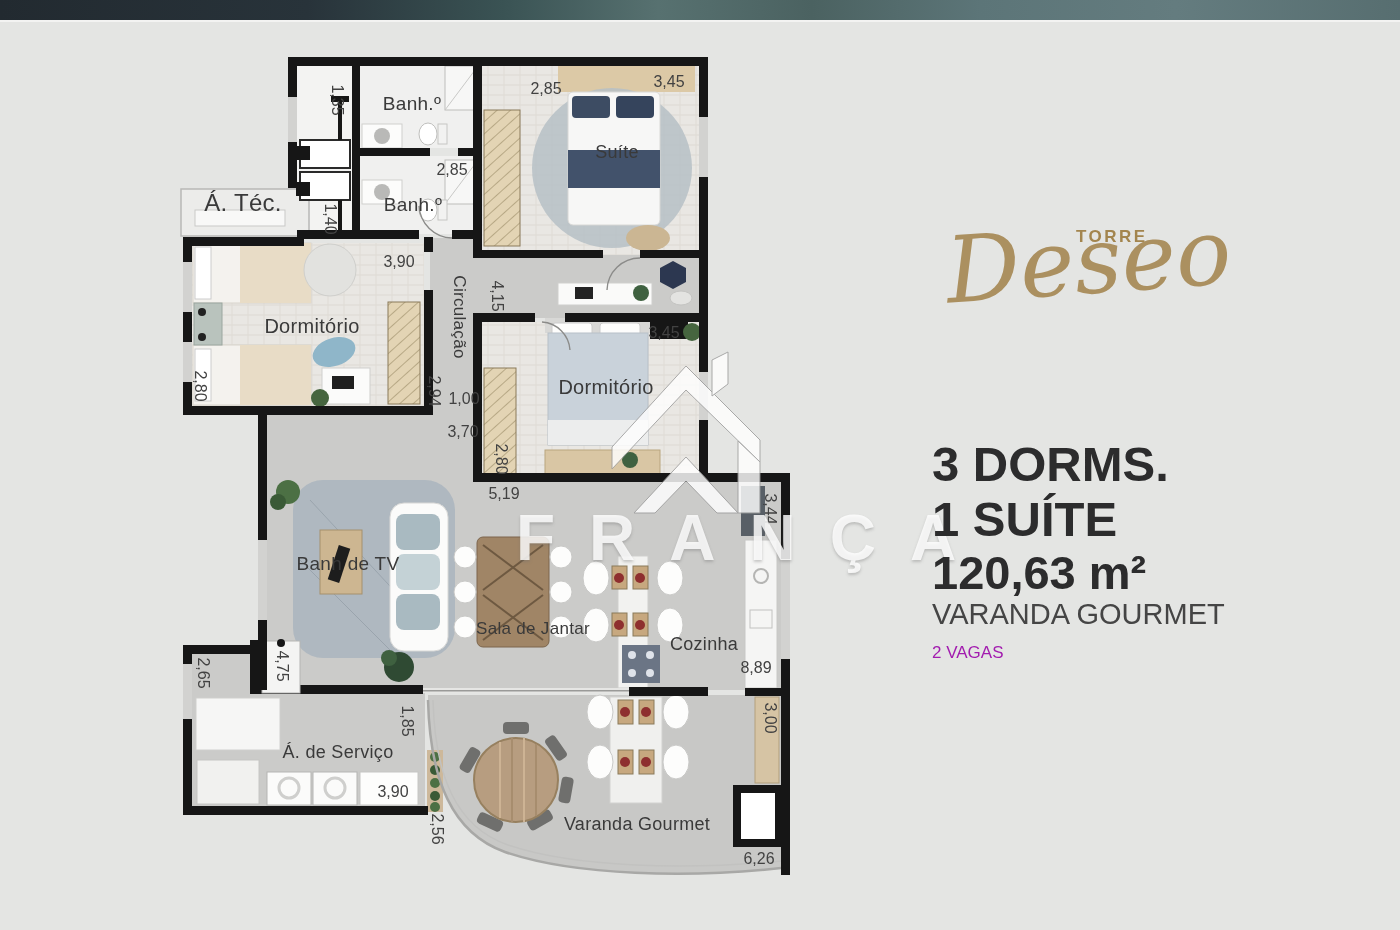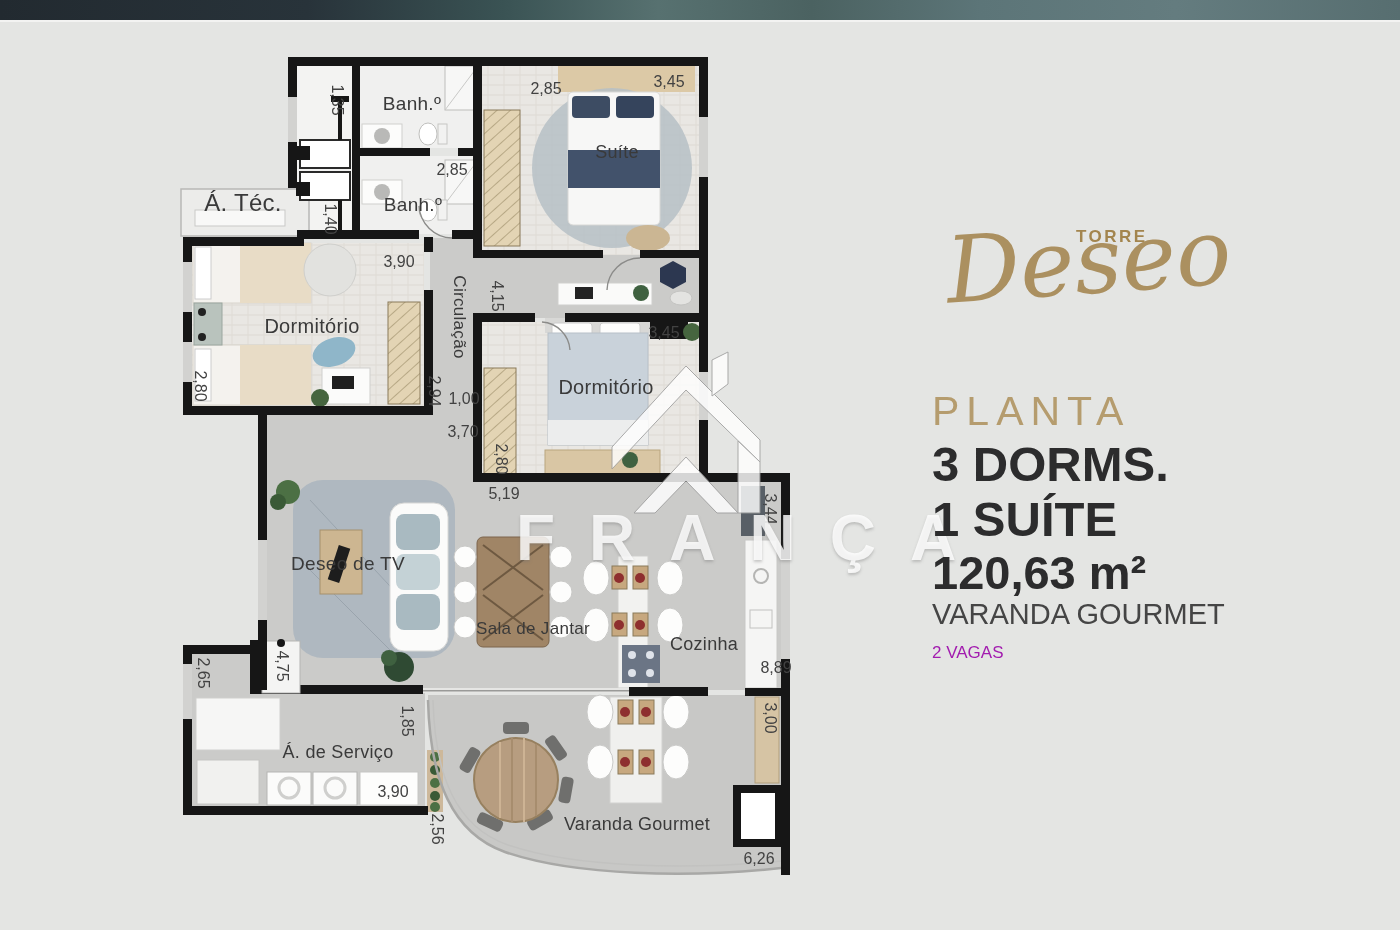--- a/index.html
+++ b/index.html
@@ -315,54 +315,53 @@
   </div>
 
   <div id="label-layer">
       <div class="room-label" style="left: 412px; top: 104px; font-size: 19px;">Banh.º</div>
       <div class="room-label" style="left: 617px; top: 152px; font-size: 18px;">Suíte</div>
       <div class="room-label" style="left: 413px; top: 205px; font-size: 19px;">Banh.º</div>
       <div class="room-label" style="left: 243px; top: 203px; font-size: 24px;">Á. Téc.</div>
       <div class="room-label rot" style="left: 459px; top: 317px; font-size: 17px;">Circulação</div>
       <div class="room-label" style="left: 312px; top: 326px; font-size: 20px;">Dormitório</div>
       <div class="room-label" style="left: 606px; top: 387px; font-size: 20px;">Dormitório</div>
-      <div class="room-label" style="left: 348px; top: 564px; font-size: 19px;">Deseo de TV</div>
+      <div class="room-label" style="left: 348px; top: 564px; font-size: 19px;">Banh de TV</div>
       <div class="room-label" style="left: 533px; top: 598px; font-size: 17px; margin-top: 31px;">Sala de Jantar</div>
       <div class="room-label" style="left: 704px; top: 644px; font-size: 18px;">Cozinha</div>
       <div class="room-label" style="left: 338px; top: 752px; font-size: 18px;">Á. de Serviço</div>
       <div class="room-label" style="left: 637px; top: 824px; font-size: 18px;">Varanda Gourmet</div>
       <div class="dim-label rot" style="left: 337px; top: 100px;">1,35</div>
       <div class="dim-label" style="left: 546px; top: 89px;">2,85</div>
       <div class="dim-label" style="left: 669px; top: 82px;">3,45</div>
       <div class="dim-label" style="left: 452px; top: 170px;">2,85</div>
       <div class="dim-label rot" style="left: 330px; top: 219px;">1,40</div>
       <div class="dim-label" style="left: 399px; top: 262px;">3,90</div>
       <div class="dim-label rot" style="left: 497px; top: 296px;">4,15</div>
       <div class="dim-label" style="left: 664px; top: 333px;">3,45</div>
       <div class="dim-label rot" style="left: 200px; top: 386px;">2,80</div>
       <div class="dim-label rot" style="left: 434px; top: 391px;">2,94</div>
       <div class="dim-label" style="left: 464px; top: 399px;">1,00</div>
       <div class="dim-label" style="left: 463px; top: 432px;">3,70</div>
       <div class="dim-label rot" style="left: 501px; top: 459px;">2,80</div>
       <div class="dim-label" style="left: 504px; top: 494px;">5,19</div>
       <div class="dim-label rot" style="left: 770px; top: 509px;">3,44</div>
-      <div class="dim-label" style="left: 776px; top: 668px;">8,89</div>
+      <div class="dim-label" style="left: 756px; top: 668px;">8,89</div>
       <div class="dim-label rot" style="left: 282px; top: 666px;">4,75</div>
       <div class="dim-label rot" style="left: 203px; top: 673px;">2,65</div>
       <div class="dim-label rot" style="left: 407px; top: 721px;">1,85</div>
       <div class="dim-label rot" style="left: 770px; top: 718px;">3,00</div>
       <div class="dim-label" style="left: 393px; top: 792px;">3,90</div>
       <div class="dim-label rot" style="left: 437px; top: 829px;">2,56</div>
       <div class="dim-label" style="left: 759px; top: 859px;">6,26</div>
     </div>
 
   <div id="watermark-text">FRANÇA</div>
 
   <div id="tower-label">TORRE</div>
   <div id="tower-name">Deseo</div>
-  <div id="plan-section-label">PLANTA</div>
   <div id="spec-dorms">3 DORMS.</div>
   <div id="spec-suite">1 SUÍTE</div>
   <div id="spec-area">120,63 m²</div>
   <div id="feature-1">VARANDA GOURMET</div>
   <div id="feature-2">2 VAGAS</div>
 
 </div>
 
 </body></html>

